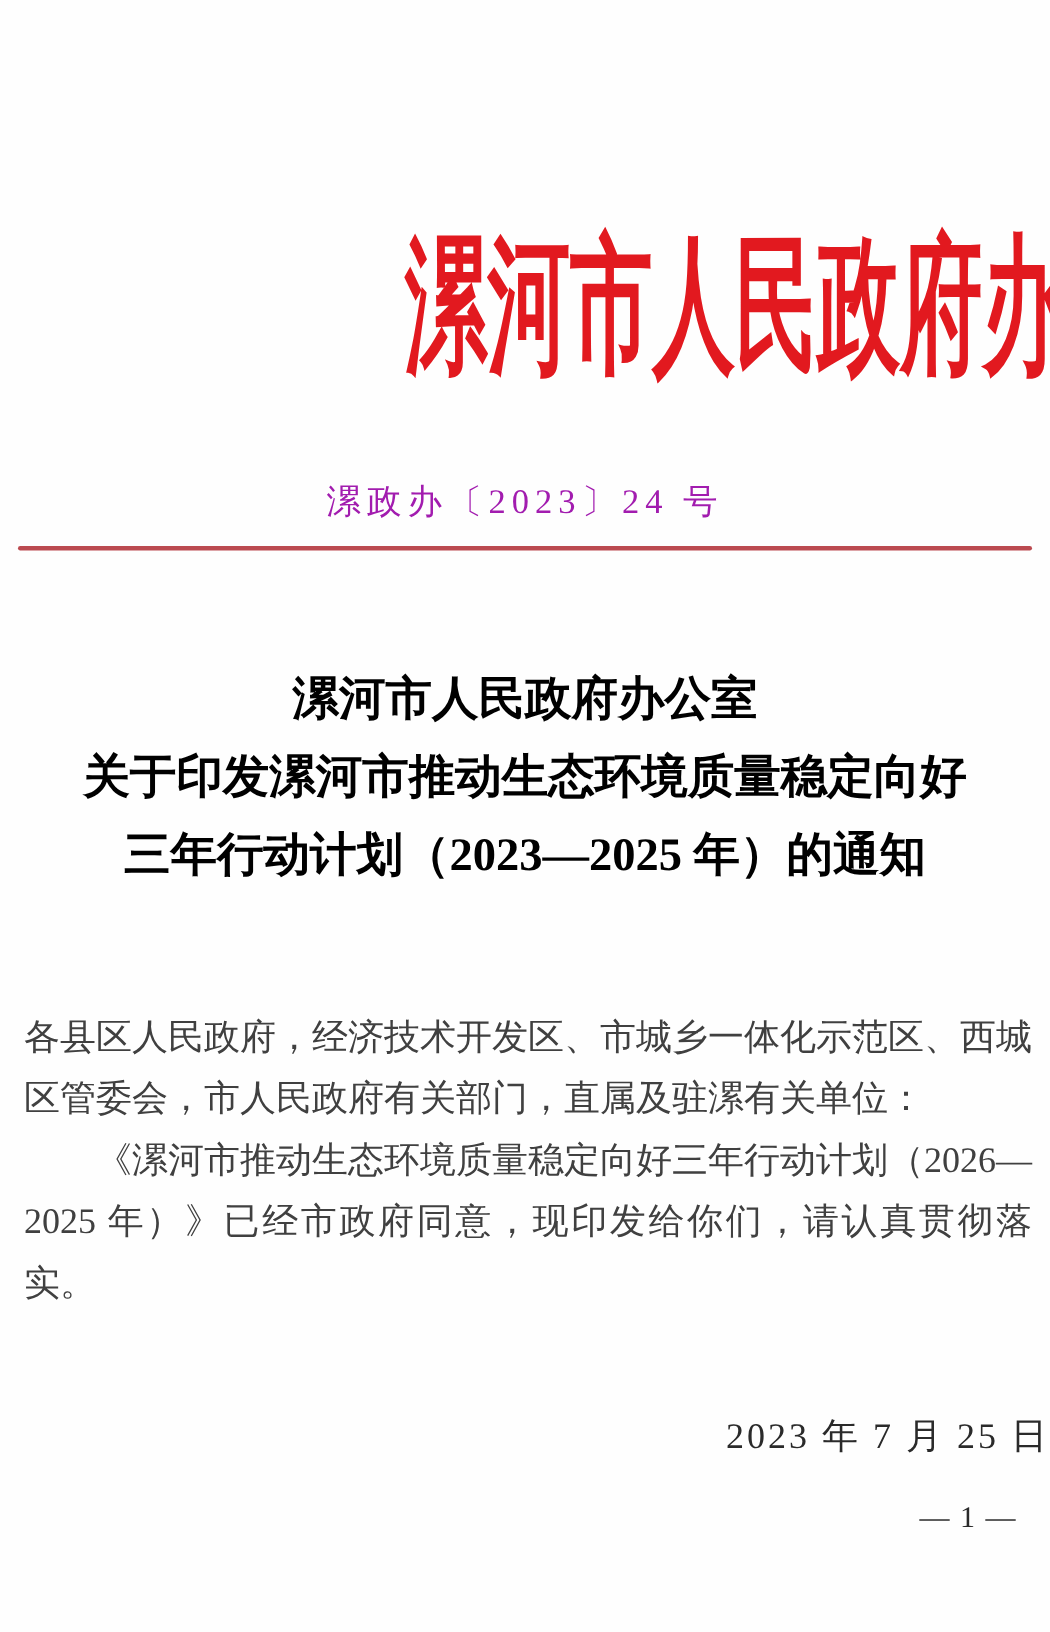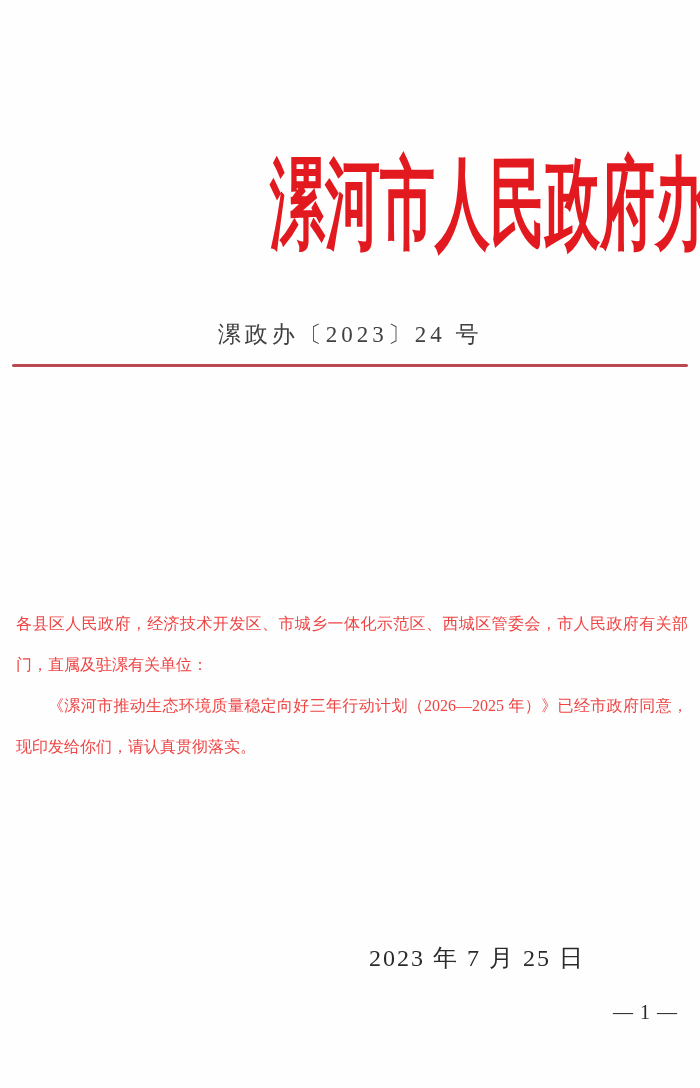--- a/index.html
+++ b/index.html
@@ -37,21 +37,21 @@
   
   .doc-number {
     position: absolute;
     top: 320px;
     left: 0;
     width: 700px;
     text-align: center;
     font-size: 23px;
     line-height: 30px;
     letter-spacing: 4px;
-    color: #404040;
+    color: #a21caf;
   }
   
   .red-rule {
     position: absolute;
     top: 364px;
     left: 12px;
     width: 676px;
     height: 3px;
     background: #bb4a50;
     border-radius: 2px;
@@ -64,37 +64,36 @@
     width: 700px;
     text-align: center;
     font-size: 31px;
     line-height: 52px;
     font-weight: bold;
     color: #000000;
   }
   
   .body-block {
     position: absolute;
-    top: 603px;
+    top: 672px;
     left: 16px;
     width: 672px;
-    font-size: 16px;
+    font-size: 24px;
     line-height: 41px;
-    color: #ef4444;
+    color: #404040;
     text-align: justify;
   }
   .body-block p { margin: 0; }
   .body-block p.indented { text-indent: 2em; }
   
   .date-line {
     position: absolute;
     top: 942px;
     left: 0;
     width: 700px;
-    padding-right: 115px;
     text-align: right;
     font-size: 24px;
     line-height: 32px;
     letter-spacing: 2px;
     color: #2a2a2a;
   }
   
   .page-number {
     position: absolute;
     top: 1000px;
@@ -111,20 +110,25 @@
 <div class="page">
 
   <div class="banner">
     <span class="banner-text">漯河市人民政府办公室文件</span>
   </div>
 
   <div class="doc-number">漯政办〔2023〕24 号</div>
 
   <div class="red-rule"></div>
 
+  <div class="title-block">
+    <div>漯河市人民政府办公室</div>
+    <div>关于印发漯河市推动生态环境质量稳定向好</div>
+    <div>三年行动计划（2023—2025 年）的通知</div>
+  </div>
 
   <div class="body-block">
     <p>各县区人民政府，经济技术开发区、市城乡一体化示范区、西城区管委会，市人民政府有关部门，直属及驻漯有关单位：</p>
     <p class="indented">《漯河市推动生态环境质量稳定向好三年行动计划（2026—2025 年）》已经市政府同意，现印发给你们，请认真贯彻落实。</p>
   </div>
 
   <div class="date-line">2023 年 7 月 25 日</div>
 
   <div class="page-number">— 1 —</div>
 

